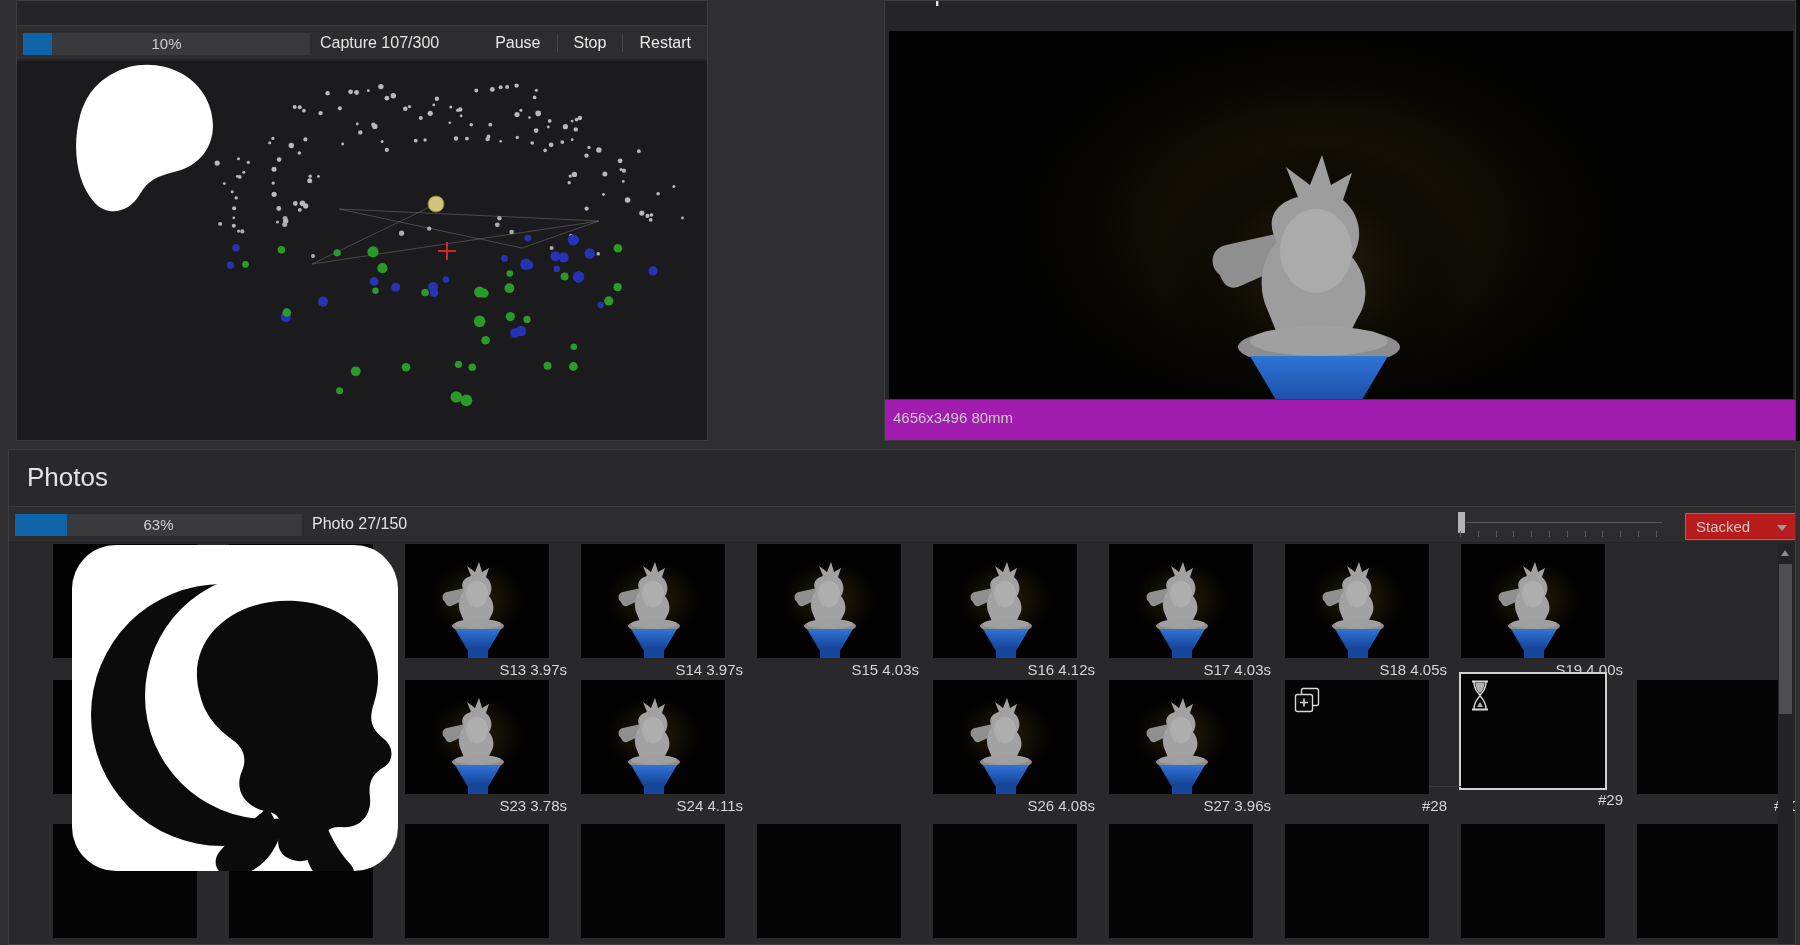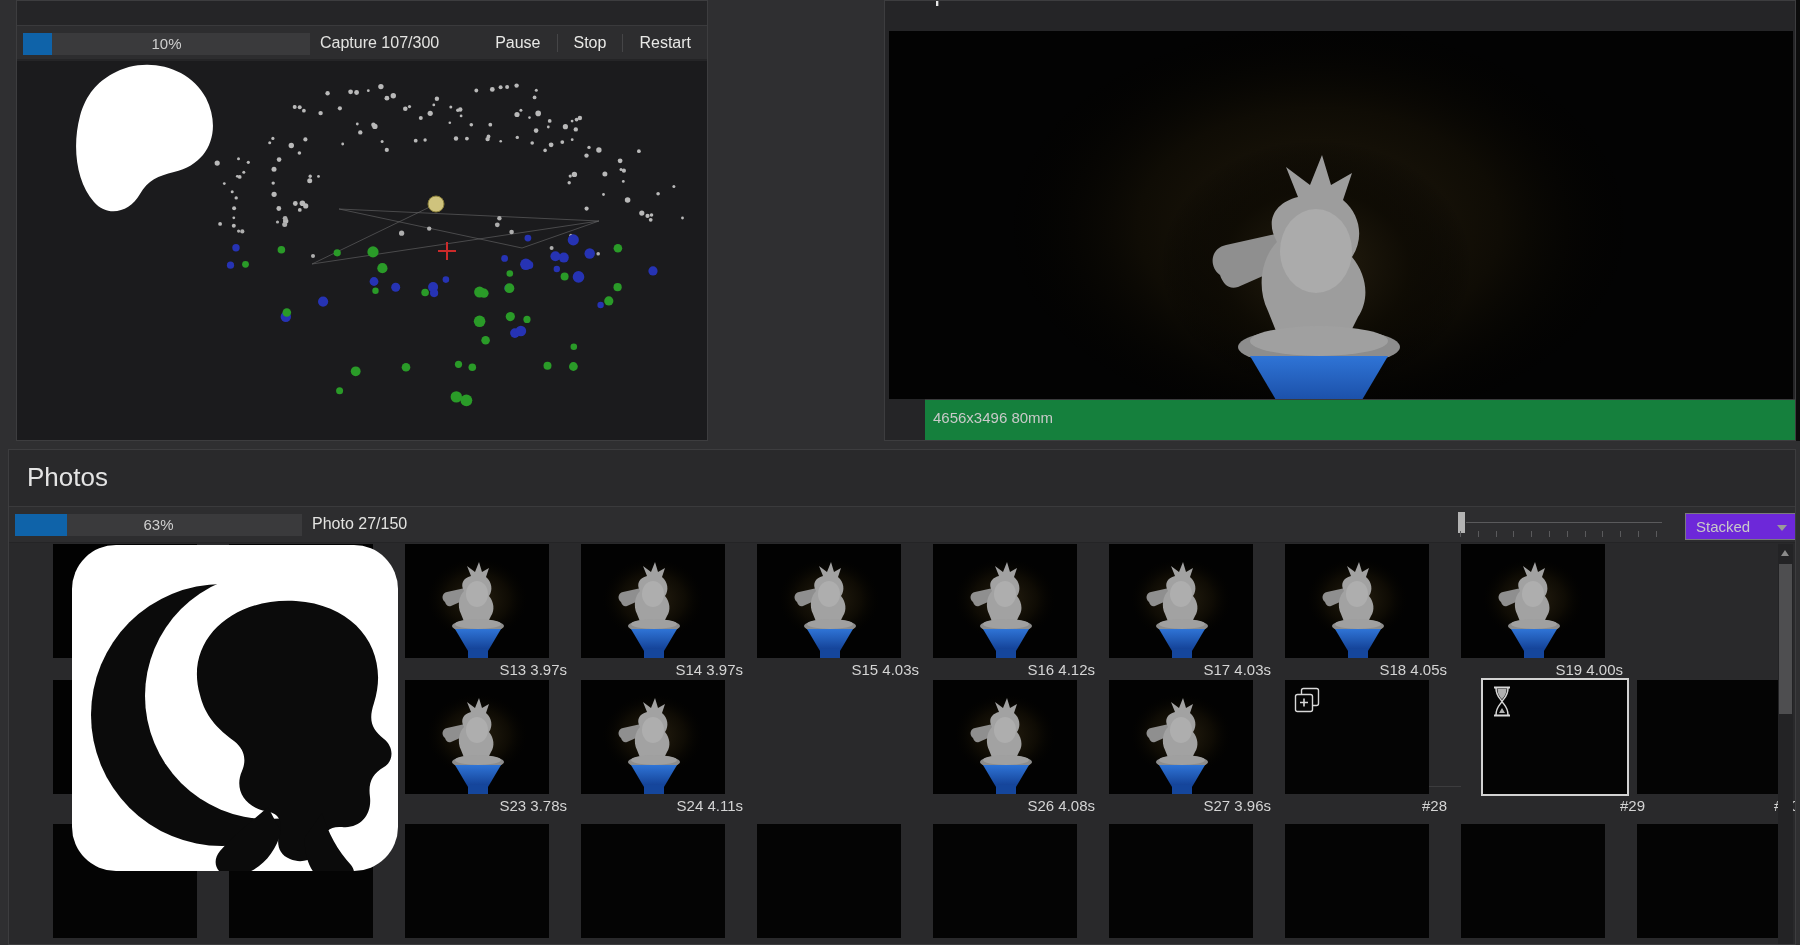--- a/index.html
+++ b/index.html
@@ -24,29 +24,29 @@
   .progress .ptext{position:absolute;inset:0;text-align:center;line-height:22px;font-size:15px;color:#cfcfcf;}
   .counter{position:absolute;left:303px;top:0;line-height:34px;font-size:16px;color:#e3e3e1;white-space:nowrap;}
   .btns{position:absolute;right:0;top:0;height:100%;display:flex;align-items:center;}
   .tbtn{background:none;border:none;border-left:1px solid #454547;color:#e8e8e6;font-size:16px;padding:0 16px;font-family:inherit;}
   .tbtn:first-child{border-left:none;}
 
   .viewport{position:absolute;left:0;right:0;top:60px;bottom:0;background:#1b1b1d;}
   .viewport svg{display:block;}
 
   .photo-view{position:absolute;left:4px;right:4px;top:30px;height:368px;background:#050505;}
-  .info-bar{position:absolute;left:0;right:0;top:398px;height:41px;background:#15803d;border-top:1px solid #3a3a3c;
-            font-size:15px;color:#c9c9c9;line-height:36px;padding-left:8px;margin-left:40px;}
+  .info-bar{position:absolute;left:0;right:0;top:398px;height:41px;background:#a21caf;border-top:1px solid #3a3a3c;
+            font-size:15px;color:#c9c9c9;line-height:36px;padding-left:8px;}
 
   
   .slider{position:absolute;left:1449px;top:2px;width:212px;height:33px;}
   .slider .handle{position:absolute;left:0;top:3px;width:7px;height:21px;background:#b3b3b3;}
   .slider .line{position:absolute;left:8px;width:196px;top:13px;height:1px;background:#5a5a5c;}
   .slider .tick{position:absolute;top:22px;width:1px;height:6px;background:#5a5a5c;}
-  .dropdown{position:absolute;left:1676px;top:6px;width:112px;height:27px;background:#6d28d9;border:1px solid #7a7a7c;
+  .dropdown{position:absolute;left:1676px;top:6px;width:112px;height:27px;background:#b91c1c;border:1px solid #7a7a7c;
             font-size:15px;color:#c9c9c9;line-height:25px;padding-left:10px;}
   .caret{position:absolute;right:9px;top:11px;width:0;height:0;border-left:5px solid transparent;
          border-right:5px solid transparent;border-top:6px solid #9a9a9a;}
 
   
   .grid{position:absolute;inset:0;}
   .cell{position:absolute;width:144px;height:114px;background:#000;}
   .cell.empty{background:#040404;}
   .cell.selected{outline:2px solid #d2d2d2;}
   .cell-label{position:absolute;top:117px;left:-18px;right:-18px;text-align:right;font-size:15px;color:#d4d4d4;height:20px;}
@@ -568,21 +568,21 @@
 <div class="cell-label">S27 3.96s</div>
         </div>
         <div class="cell empty" style="left: 1276px; top: 230px;">
   <svg class="corner-icon" width="30" height="30" viewBox="0 0 30 30">
     <rect x="8.5" y="2.5" width="17" height="17" rx="2" fill="none" stroke="#d8d8d8" stroke-width="1.4"></rect>
     <rect x="2.5" y="8.5" width="17" height="17" rx="2" fill="#060606" stroke="#d8d8d8" stroke-width="1.4"></rect>
     <path d="M11,12.5 v8 M7,16.5 h8" stroke="#d8d8d8" stroke-width="1.6" fill="none"></path>
   </svg>
 <div class="cell-label">#28</div>
         </div>
-        <div class="cell empty selected" style="left: 1452px; top: 230px; margin-left: 22px;">
+        <div class="cell empty selected" style="left: 1452px; top: 224px;">
   <svg class="corner-icon" width="22" height="31" viewBox="0 0 22 31">
     <path d="M3,1.5 H19 M3,29.5 H19" stroke="#d8d8d8" stroke-width="2" fill="none"></path>
     <path d="M5,2 C5,10 9,12 11,15.5 C9,19 5,21 5,29 M17,2 C17,10 13,12 11,15.5 C13,19 17,21 17,29" stroke="#d8d8d8" stroke-width="1.5" fill="none"></path>
     <path d="M6.5,3 C6.5,9 9.5,11 11,13.5 C12.5,11 15.5,9 15.5,3 Z" fill="#cfcfcf" opacity="0.85"></path>
     <path d="M8,27 L14,27 L11,22 Z" fill="#cfcfcf" opacity="0.85"></path>
   </svg>
 <div class="cell-label">#29</div>
         </div>
         <div class="cell empty" style="left: 1628px; top: 230px;">
           <div class="cell-label">#30</div>

